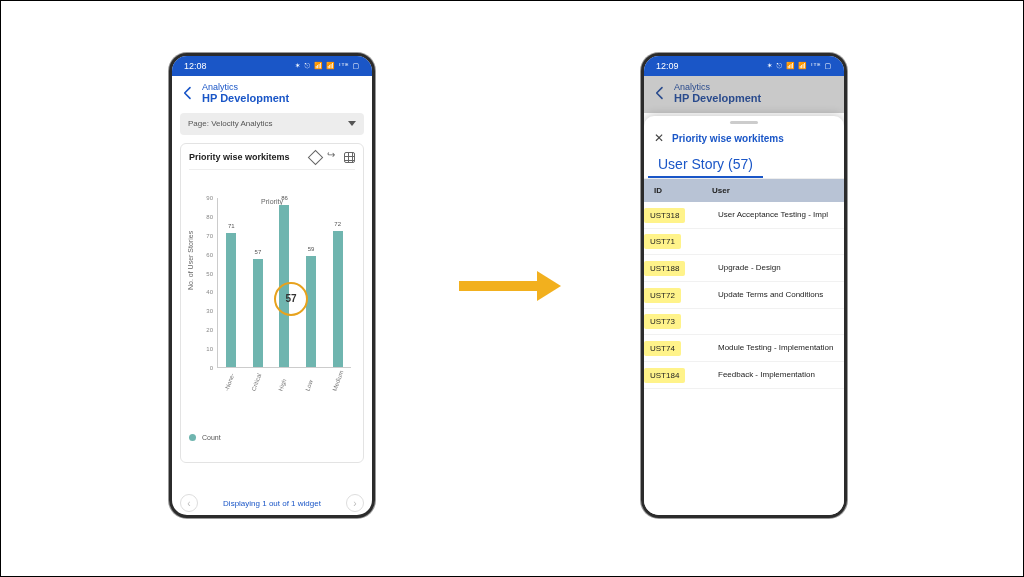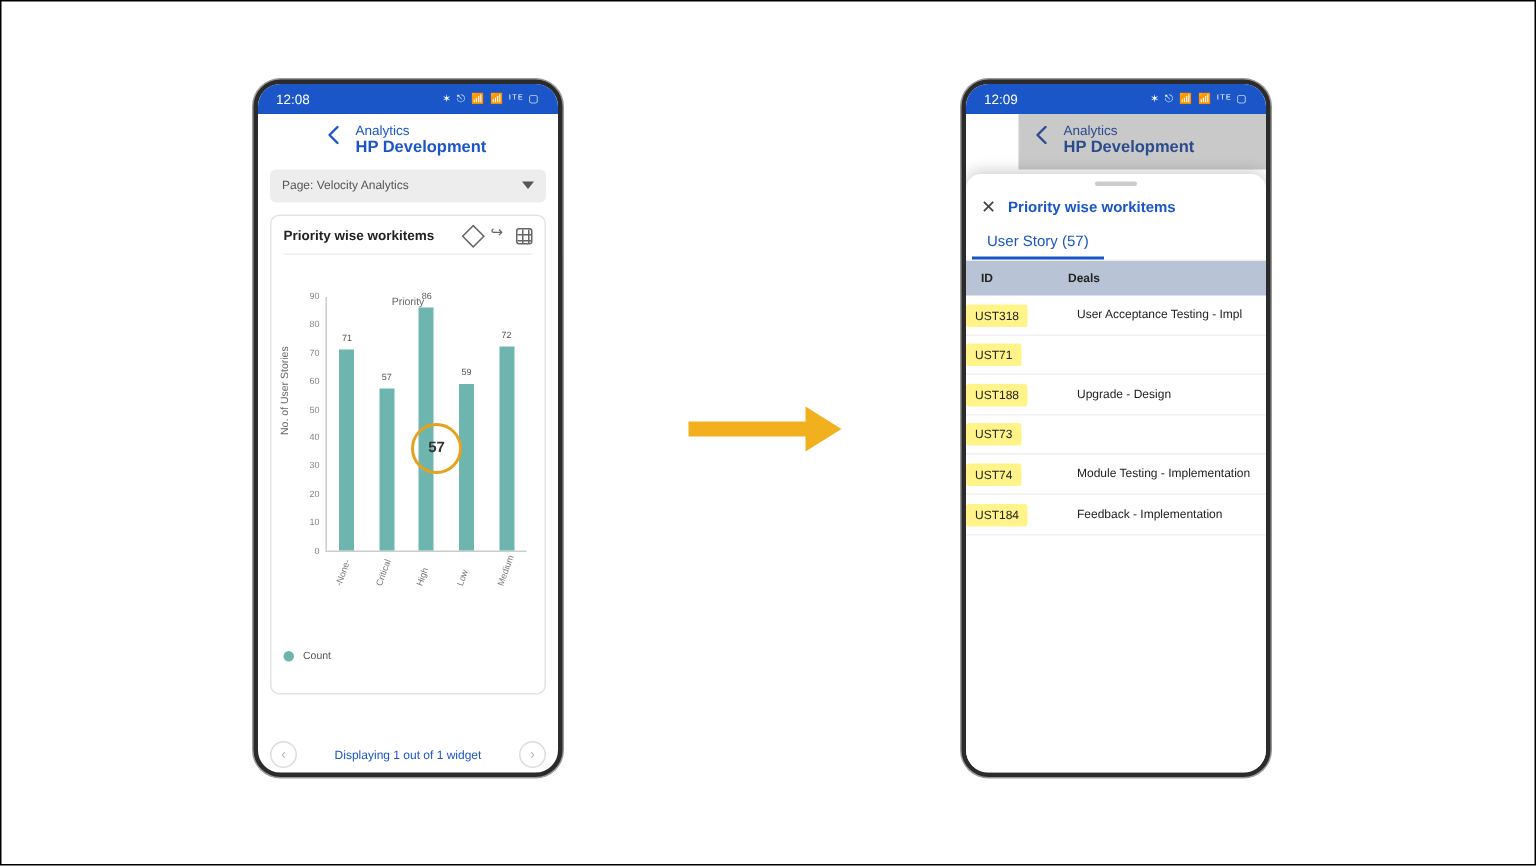--- a/index.html
+++ b/index.html
@@ -33,23 +33,23 @@
       display: flex;
       justify-content: space-between;
       align-items: center;
       font-size: 9px;
       padding: 0 12px;
     }
     .status-icons { font-size: 7px; letter-spacing: 1px; }
 
     .breadcrumb-row {
       display: flex;
+      align-items: center;
       padding: 6px 8px 8px 8px;
       gap: 6px;
-      margin-left: 35px;
     }
     .breadcrumb-text { display: flex; flex-direction: column; line-height: 1.15; }
     .breadcrumb-small { color: #1a56c7; font-size: 9px; }
     .breadcrumb-big   { color: #1a56c7; font-size: 11px; font-weight: 700; }
 
     .dimmed .breadcrumb-row { background: #c9c9c9; }
     .dimmed .breadcrumb-small { color: #2a4b8d; }
     .dimmed .breadcrumb-big { color: #2a4b8d; }
 
     .page-selector {
@@ -147,21 +147,21 @@
     
     .sheet {
       position:absolute; left:0; right:0; bottom:0; top:60px;
       background:#fff; border-top-left-radius:10px; border-top-right-radius:10px;
       box-shadow:0 -2px 10px rgba(0,0,0,.2);
     }
     .drag { width:28px; height:3px; background:#ccc; border-radius:3px; margin:5px auto 3px; }
     .sheet-head { display:flex; align-items:center; gap:8px; padding:4px 10px 6px; }
     .sheet-head .x { font-size:12px; color:#444; }
     .sheet-title { color:#1a56c7; font-weight:700; font-size:10px; }
-    .tab { padding:5px 10px 4px; color:#1a56c7; font-size:10px; border-bottom:2px solid #1a56c7; display:inline-block; margin-left:4px;}
+    .tab { padding:5px 10px 4px; color:#1a56c7; font-size:14px; border-bottom:2px solid #1a56c7; display:inline-block; margin-left:4px;}
     .tab-strip { border-bottom:1px solid #eee; }
     .grid-head {
       display:flex; background:#b8c3d5; font-size:8px; font-weight:700; color:#222;
       padding:7px 10px; gap:0;align-items:center;
     }
     .col-id { width:58px; }
     .col-name { flex:1; }
     .row { display:flex; align-items:center; padding:8px 0; border-bottom:1px solid #f1f1f1; font-size:8px; color:#222; }
     .id-pill { background:#fff38a; padding:3px 6px; border-radius:2px; font-size:8px; min-width:42px; text-align:left; }
     .row .col-name { padding-left:16px; line-height:1.25; }
@@ -307,35 +307,39 @@
       <div class="drag"></div>
       <div class="sheet-head">
         <span class="x">✕</span>
         <span class="sheet-title">Priority wise workitems</span>
       </div>
       <div class="tab-strip">
         <span class="tab">User Story (57)</span>
       </div>
       <div class="grid-head">
         <span class="col-id">ID</span>
-        <span class="col-name">Deals</span>
+        <span class="col-name">User</span>
       </div>
       <div id="rows">
           <div class="row">
             <div class="col-id"><span class="id-pill">UST318</span></div>
             <div class="col-name">User Acceptance Testing - Impl</div>
           </div>
           <div class="row">
             <div class="col-id"><span class="id-pill">UST71</span></div>
           </div>
           <div class="row">
             <div class="col-id"><span class="id-pill">UST188</span></div>
             <div class="col-name">Upgrade - Design</div>
           </div>
           <div class="row">
+            <div class="col-id"><span class="id-pill">UST72</span></div>
+            <div class="col-name">Update Terms and Conditions</div>
+          </div>
+          <div class="row">
             <div class="col-id"><span class="id-pill">UST73</span></div>
           </div>
           <div class="row">
             <div class="col-id"><span class="id-pill">UST74</span></div>
             <div class="col-name">Module Testing - Implementation</div>
           </div>
           <div class="row">
             <div class="col-id"><span class="id-pill">UST184</span></div>
             <div class="col-name">Feedback - Implementation</div>
           </div>

